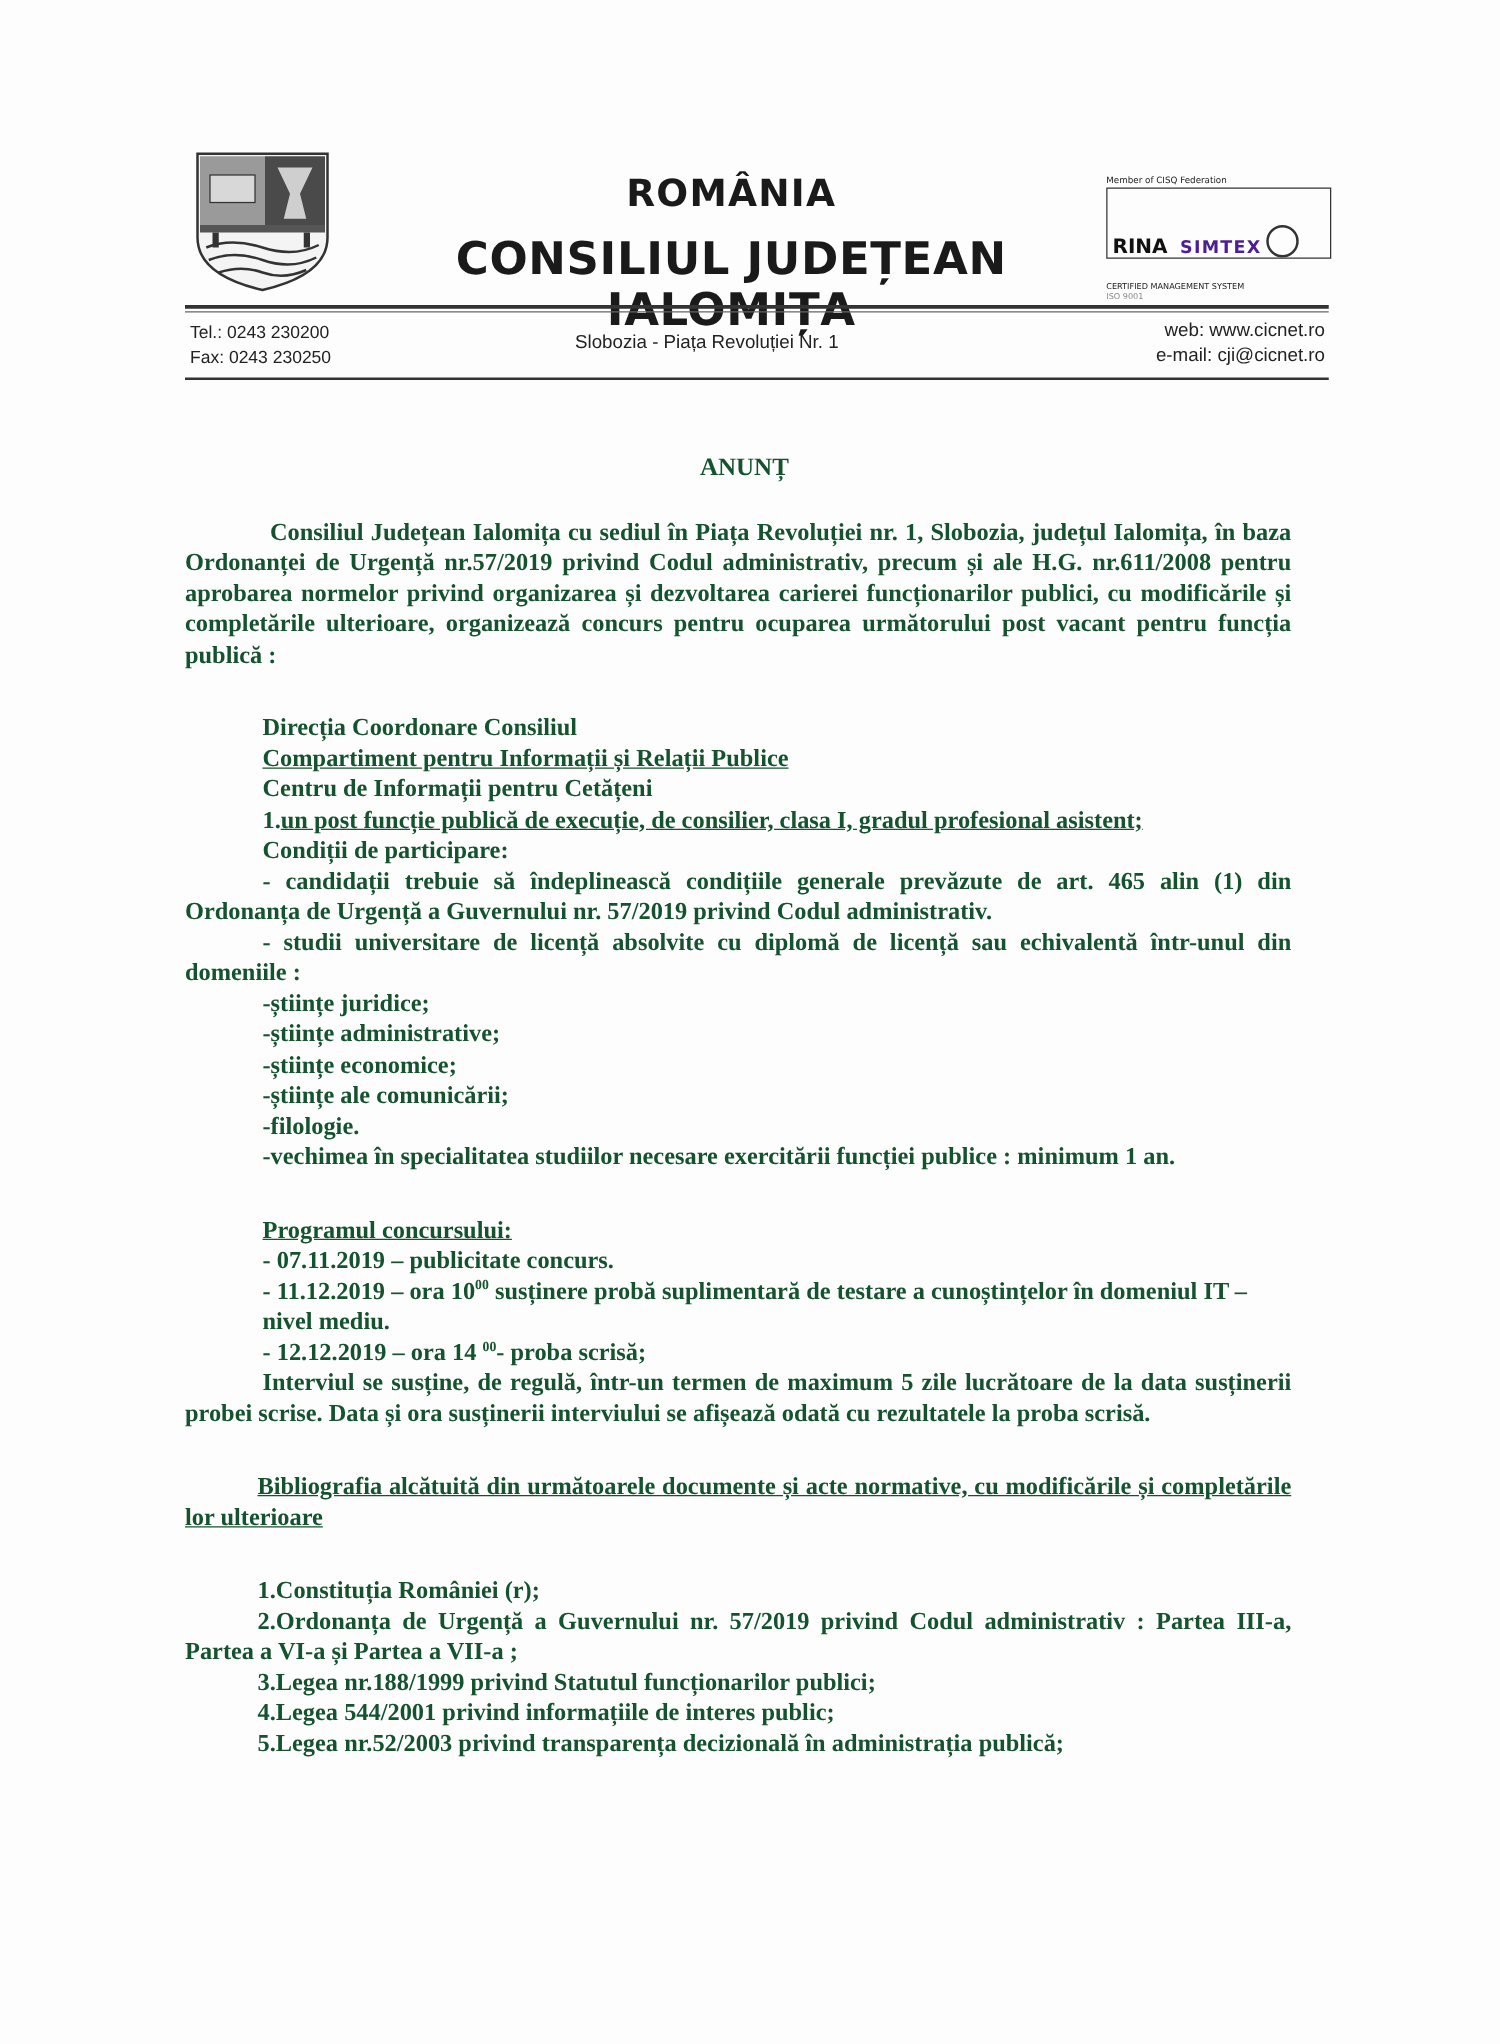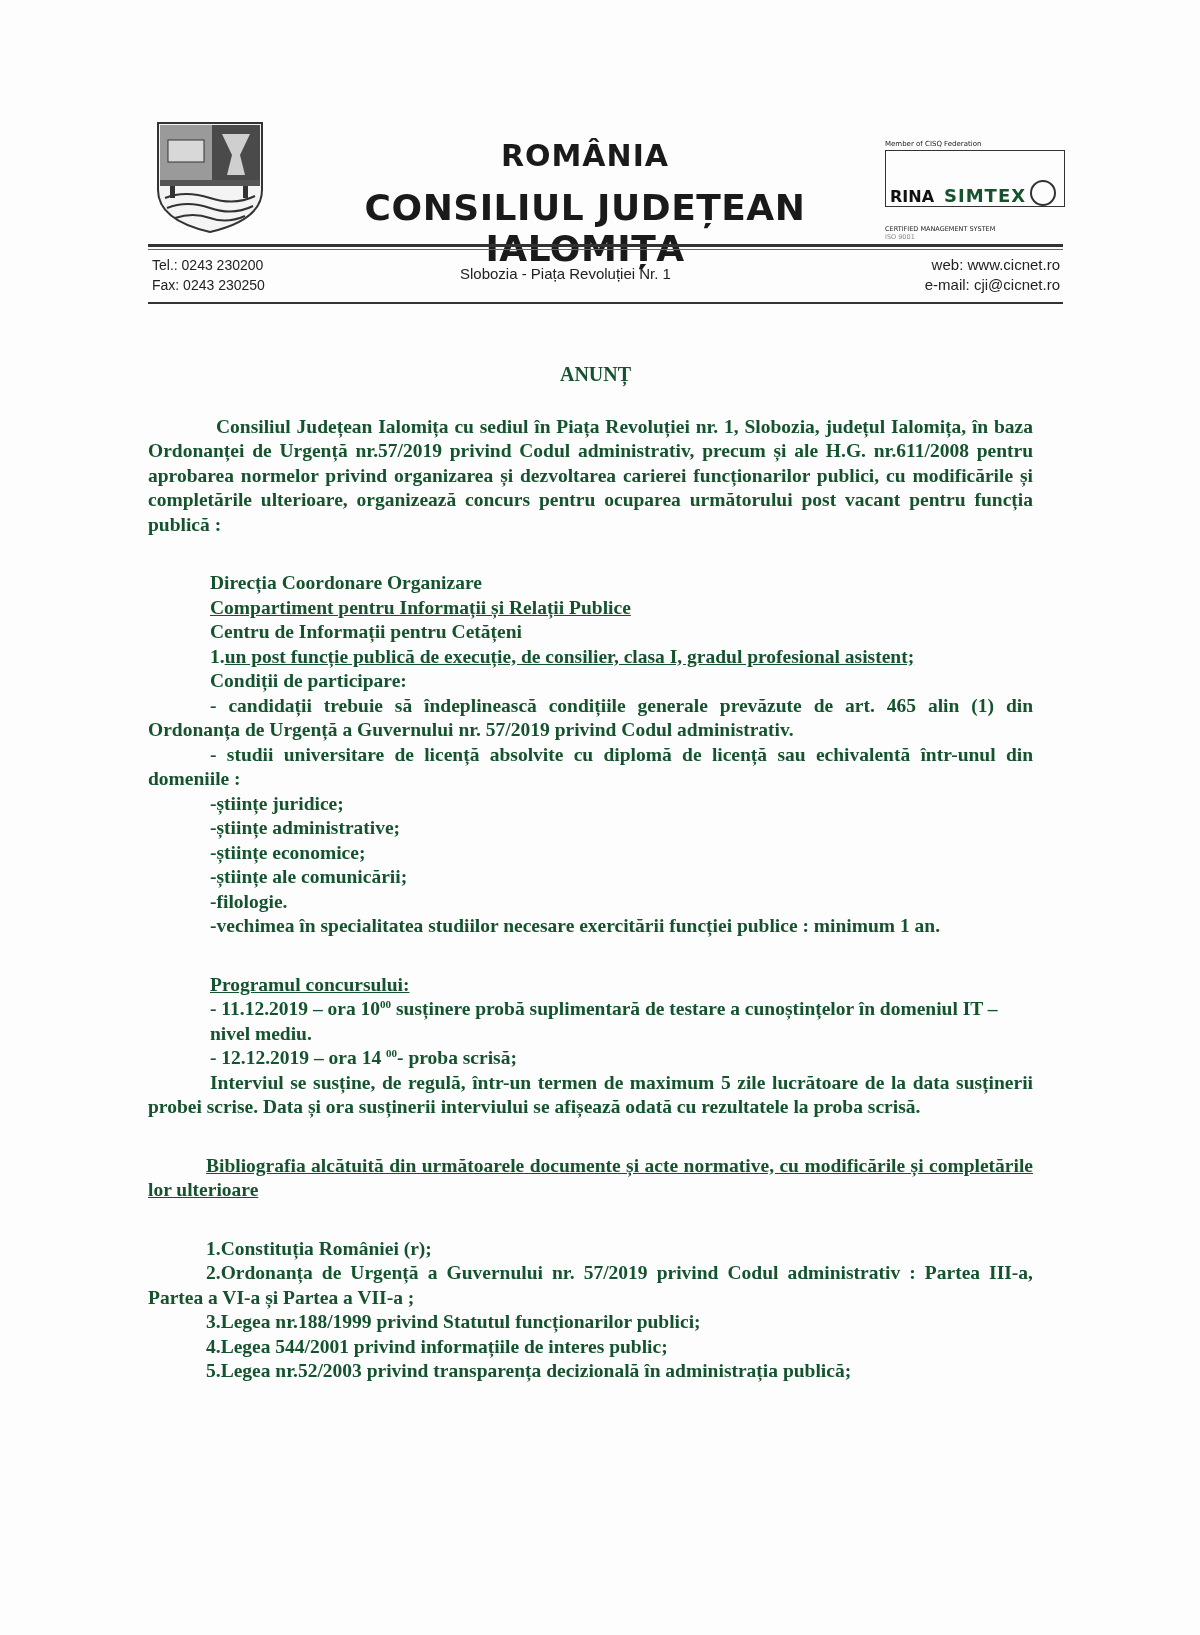--- a/index.html
+++ b/index.html
@@ -10,21 +10,21 @@
     .crest { position: absolute; left: 155px; top: 120px; width: 110px; height: 115px; }
     .hdr-title { position: absolute; left: 305px; width: 560px; text-align: center;
       font-family: "DejaVu Sans", sans-serif; font-weight: bold; color: #1a1a1a; letter-spacing: 1px; }
     .hdr-title.t1 { top: 138px; font-size: 30px; }
     .hdr-title.t2 { top: 187px; font-size: 36px; letter-spacing: 0.5px; }
     .cert { position: absolute; left: 885px; top: 140px; width: 180px; }
     .cert .member { font-family: "DejaVu Sans", sans-serif; font-size: 7px; color: #222; margin-bottom: 2px; }
     .cert .box { border: 1.5px solid #333; height: 55px; display: flex; align-items: flex-end; padding-left: 4px;
       font-family: "DejaVu Sans", sans-serif; font-weight: bold; font-size: 16px; }
     .cert .box .rina { color: #111; }
-    .cert .box .simtex { color: #14532d; margin-left: 10px; letter-spacing: 1px; font-size: 18px; margin-top: 44px; }
+    .cert .box .simtex { color: #4c1d95; margin-left: 10px; letter-spacing: 1px; font-size: 14px; margin-top: 44px; }
     .cert .box .ring { width: 22px; height: 22px; border: 2px solid #333; border-radius: 50%; margin-left: 4px; }
     .cert .certified { font-family: "DejaVu Sans", sans-serif; font-size: 6.5px; color: #222; margin-top: 18px; }
     .cert .iso { font-family: "DejaVu Sans", sans-serif; font-size: 6.5px; color: #888; }
 
     .rule { position: absolute; left: 148px; width: 915px; background: #333; }
     .rule.r1 { top: 244px; height: 3px; }
     .rule.r1b { top: 249px; height: 1px; background: #666; }
     .rule.r2 { top: 302px; height: 2px; }
 
     .contact-left { position: absolute; left: 152px; top: 255px; font-family: "Liberation Sans", sans-serif; font-size: 14px; line-height: 20px; color: #222; }
@@ -87,35 +87,36 @@
     <div>web: www.cicnet.ro</div>
     <div>e-mail:  cji@cicnet.ro</div>
   </div>
 
   <div class="rule r2"></div>
 
   <div class="doc">
     <p class="title">ANUNȚ</p>
     <p class="just">Consiliul Județean Ialomița cu sediul în Piața Revoluției nr. 1, Slobozia, județul Ialomița,  în baza Ordonanței de Urgență nr.57/2019 privind Codul administrativ, precum și ale H.G. nr.611/2008 pentru aprobarea normelor privind organizarea și dezvoltarea carierei funcționarilor publici, cu modificările și completările ulterioare, organizează concurs pentru ocuparea următorului post vacant pentru funcția publică :</p>
     <div class="gap2"></div>
-    <p class="ind">Direcția Coordonare Organizare</p>
+    <p class="ind">Direcția Coordonare Consiliul</p>
     <p class="ind"><span class="ul">Compartiment pentru Informații și Relații Publice</span></p>
     <p class="ind">Centru de Informații pentru Cetățeni</p>
     <p class="just" style="text-indent:62px;"><span>1.</span><span class="ul">un  post funcție publică de execuție,  de consilier, clasa I,  gradul profesional asistent;</span></p>
     <p class="ind">Condiții de participare:</p>
     <p class="just" style="text-indent:62px;">- candidații trebuie să îndeplinească condițiile generale prevăzute de art. 465 alin (1) din Ordonanța de Urgență a Guvernului nr. 57/2019 privind Codul administrativ.</p>
     <p class="just" style="text-indent:62px;">- studii universitare de licență absolvite cu diplomă de licență sau echivalentă într-unul din domeniile :</p>
     <p class="ind">-științe juridice;</p>
     <p class="ind">-științe administrative;</p>
     <p class="ind">-științe economice;</p>
     <p class="ind">-științe ale comunicării;</p>
     <p class="ind">-filologie.</p>
     <p class="ind">-vechimea în specialitatea studiilor necesare exercitării funcției publice : minimum 1 an.</p>
     <div class="gap2"></div>
     <p class="ind"><span class="ul">Programul concursului:</span></p>
+    <p class="ind"><span>-  07.11.2019 – publicitate concurs.</span></p>
     <p class="ind"><span>-  11.12.2019 – ora 10</span><sup>00</sup><span> susținere probă suplimentară de testare a cunoștințelor în domeniul IT – nivel mediu.</span></p>
     <p class="ind"><span>-  12.12.2019 – ora 14 </span><sup>00</sup><span>- proba scrisă;</span></p>
     <p class="just" style="text-indent:62px;">Interviul se susține, de regulă, într-un termen de maximum 5 zile lucrătoare de la data susținerii probei scrise. Data și ora susținerii interviului se afișează odată cu rezultatele la proba scrisă.</p>
     <div class="gap2"></div>
     <p class="just ul" style="text-indent:58px;">Bibliografia alcătuită din următoarele documente și acte normative, cu modificările și completările lor ulterioare</p>
     <div class="gap2"></div>
     <p class="just" style="text-indent:58px;">1.Constituția României (r);</p>
     <p class="just" style="text-indent:58px;">2.Ordonanța de Urgență a Guvernului nr. 57/2019 privind Codul administrativ : Partea III-a, Partea a VI-a și Partea a VII-a ;</p>
     <p class="just" style="text-indent:58px;">3.Legea nr.188/1999 privind Statutul funcționarilor publici;</p>
     <p class="just" style="text-indent:58px;">4.Legea 544/2001 privind informațiile de interes public;</p>

